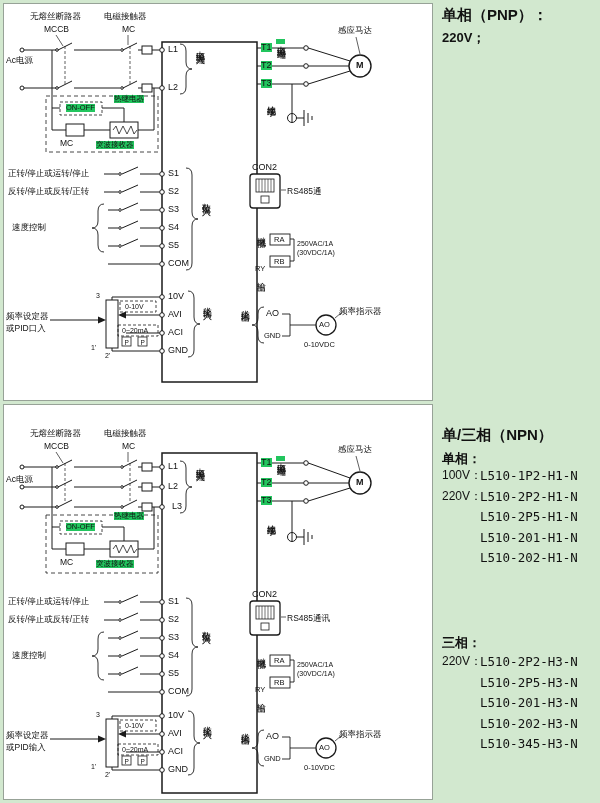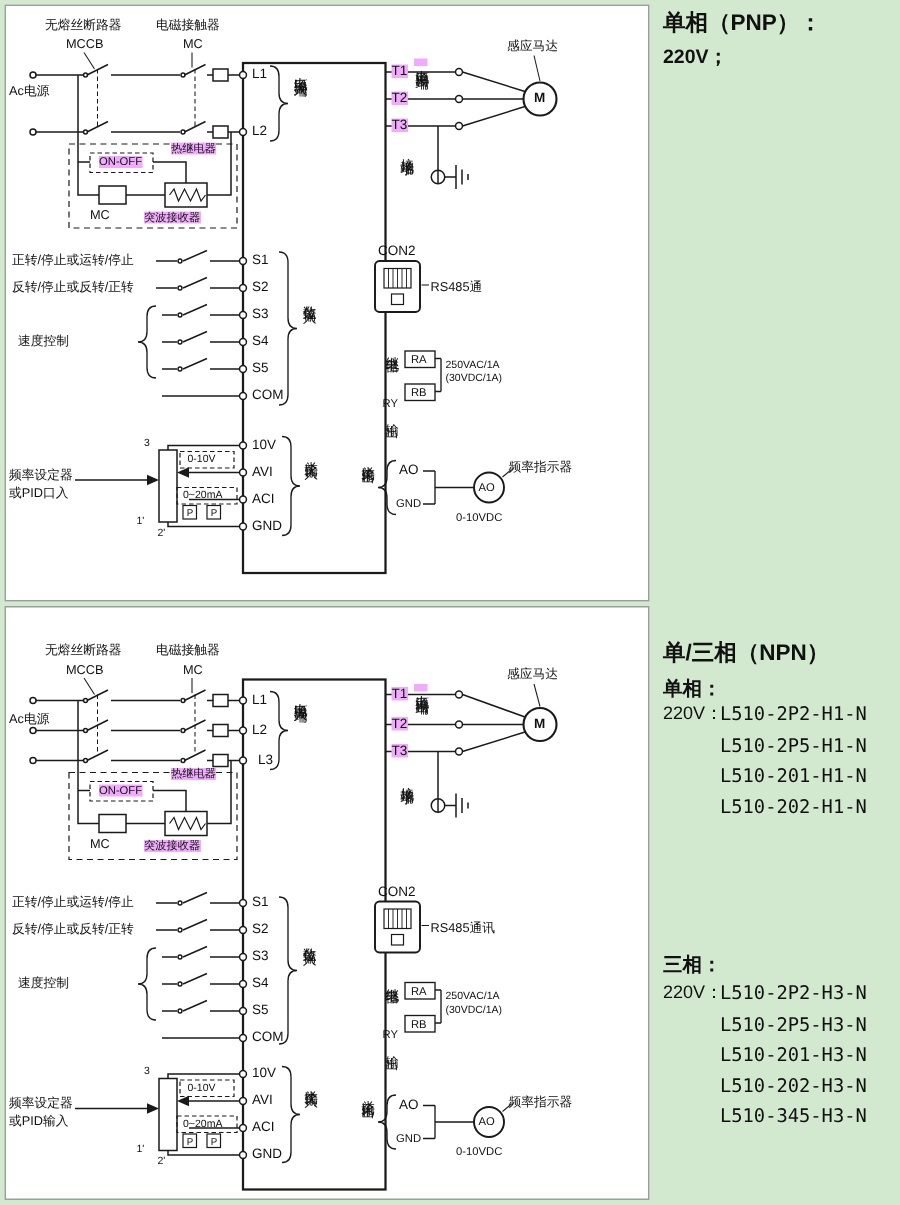--- a/index.html
+++ b/index.html
@@ -6,21 +6,21 @@
   html,body{width:600px;height:803px}
   body{position:relative;background:#d2e8cf;font-family:"Liberation Sans","DejaVu Sans",sans-serif;color:#111;overflow:hidden}
   .panel{position:absolute;background:#fff;border:1px solid #97a297}
   .panel svg{position:absolute;left:0;top:0}
   .lbl{position:absolute;font-size:8.5px;line-height:1.1;white-space:nowrap;color:#111}
   .sm{font-size:7.5px}
   .xs{font-size:7px}
   .xxs{font-size:6.5px}
   .term{position:absolute;font-size:9px;line-height:1;white-space:nowrap;color:#111}
   .vert{writing-mode:vertical-rl;text-orientation:upright;letter-spacing:1px;font-size:9px;line-height:1.05}
-  .bgw{background:#f0abfc}
+  .bgw{background:#22c55e}
   .bold{font-weight:bold}
   .sidebar{position:absolute;left:436px;top:0;width:164px;height:803px}
   .sb-title{position:absolute;font-size:15px;font-weight:bold;white-space:nowrap}
   .sb-volt{position:absolute;font-size:13px;font-weight:bold;white-space:nowrap}
   .sb-list{position:absolute}
   .model{font-family:"DejaVu Sans Mono","Liberation Mono",monospace;font-size:12.5px;line-height:21.6px;white-space:nowrap}
   .mrow{display:flex;height:20.6px;align-items:flex-start}
   .mrow .model{line-height:15px}
   .pref{width:38px;flex:none;font-size:12px;line-height:15px;white-space:nowrap}
 </style>
@@ -376,20 +376,24 @@
 </div>
 
 <div class="sidebar">
   <div class="sb-title" style="left:6px;top:6px">单相（PNP）：</div>
   <div class="sb-volt" style="left:6px;top:29px">220V；</div>
 
   <div class="sb-title" style="left:6px;top:426px">单/三相（NPN）</div>
   <div class="sb-volt" style="left:6px;top:450px">单相：</div>
   <div class="sb-list" style="left:6px;top:468px">
     <div class="mrow">
+        <span class="pref">100V：</span>
+        <span class="model">L510-1P2-H1-N</span>
+      </div>
+    <div class="mrow">
         <span class="pref">220V：</span>
         <span class="model">L510-2P2-H1-N</span>
       </div>
     <div class="mrow">
         <span class="pref"></span>
         <span class="model">L510-2P5-H1-N</span>
       </div>
     <div class="mrow">
         <span class="pref"></span>
         <span class="model">L510-201-H1-N</span>

